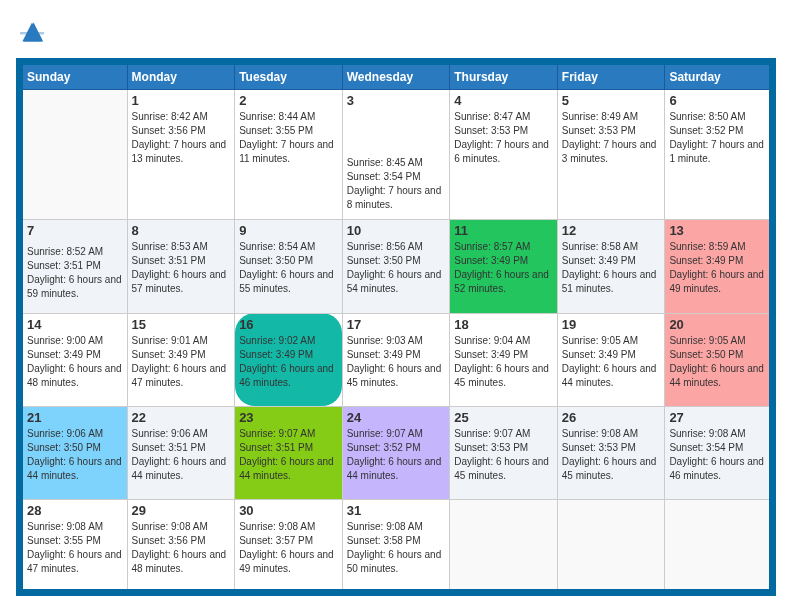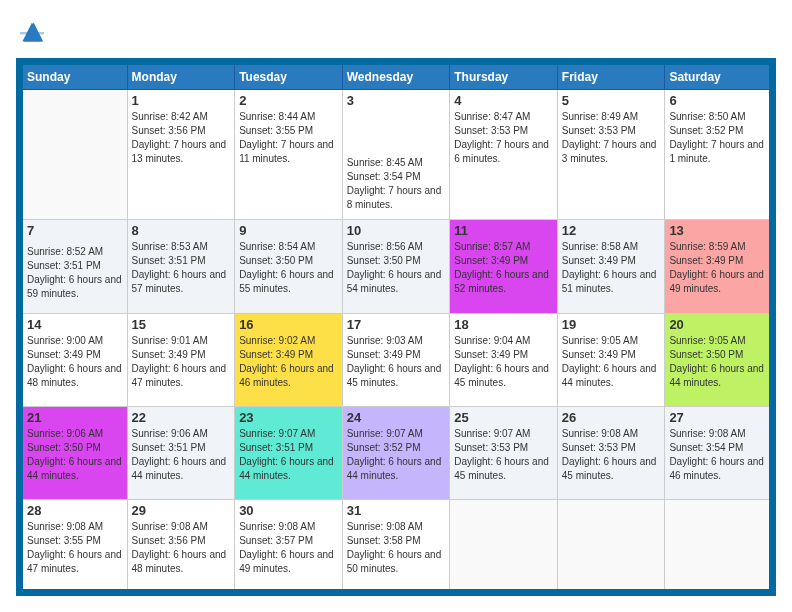--- a/index.html
+++ b/index.html
@@ -188,21 +188,21 @@
             <div class="day-info" style="white-space: pre-line;">Sunrise: 8:54 AM
 Sunset: 3:50 PM
 Daylight: 6 hours and 55 minutes.</div>
           </td>
           <td style="background: rgb(240, 244, 248);">
             <span class="day-number">10</span>
             <div class="day-info" style="white-space: pre-line;">Sunrise: 8:56 AM
 Sunset: 3:50 PM
 Daylight: 6 hours and 54 minutes.</div>
           </td>
-          <td style="background: #d946ef;">
+          <td style="background: #22c55e;">
             <span class="day-number">11</span>
             <div class="day-info" style="white-space: pre-line;">Sunrise: 8:57 AM
 Sunset: 3:49 PM
 Daylight: 6 hours and 52 minutes.</div>
           </td>
           <td style="background: rgb(240, 244, 248);">
             <span class="day-number">12</span>
             <div class="day-info" style="white-space: pre-line;">Sunrise: 8:58 AM
 Sunset: 3:49 PM
 Daylight: 6 hours and 51 minutes.</div>
@@ -220,21 +220,21 @@
             <div class="day-info" style="white-space: pre-line;">Sunrise: 9:00 AM
 Sunset: 3:49 PM
 Daylight: 6 hours and 48 minutes.</div>
           </td>
           <td style="background: rgb(255, 255, 255);">
             <span class="day-number">15</span>
             <div class="day-info" style="white-space: pre-line;">Sunrise: 9:01 AM
 Sunset: 3:49 PM
 Daylight: 6 hours and 47 minutes.</div>
           </td>
-          <td style="background: #fde047;">
+          <td style="background: #14b8a6; border-radius: 20px;">
             <span class="day-number">16</span>
             <div class="day-info" style="white-space: pre-line;">Sunrise: 9:02 AM
 Sunset: 3:49 PM
 Daylight: 6 hours and 46 minutes.</div>
           </td>
           <td style="background: rgb(255, 255, 255);">
             <span class="day-number">17</span>
             <div class="day-info" style="white-space: pre-line;">Sunrise: 9:03 AM
 Sunset: 3:49 PM
 Daylight: 6 hours and 45 minutes.</div>
@@ -244,41 +244,41 @@
             <div class="day-info" style="white-space: pre-line;">Sunrise: 9:04 AM
 Sunset: 3:49 PM
 Daylight: 6 hours and 45 minutes.</div>
           </td>
           <td style="background: rgb(255, 255, 255);">
             <span class="day-number">19</span>
             <div class="day-info" style="white-space: pre-line;">Sunrise: 9:05 AM
 Sunset: 3:49 PM
 Daylight: 6 hours and 44 minutes.</div>
           </td>
-          <td style="background: #bef264;">
+          <td style="background: #fca5a5;">
             <span class="day-number">20</span>
             <div class="day-info" style="white-space: pre-line;">Sunrise: 9:05 AM
 Sunset: 3:50 PM
 Daylight: 6 hours and 44 minutes.</div>
           </td>
         </tr>
         <tr>
-          <td style="background: #d946ef;">
+          <td style="background: #7dd3fc;">
             <span class="day-number">21</span>
             <div class="day-info" style="white-space: pre-line;">Sunrise: 9:06 AM
 Sunset: 3:50 PM
 Daylight: 6 hours and 44 minutes.</div>
           </td>
           <td style="background: rgb(240, 244, 248);">
             <span class="day-number">22</span>
             <div class="day-info" style="white-space: pre-line;">Sunrise: 9:06 AM
 Sunset: 3:51 PM
 Daylight: 6 hours and 44 minutes.</div>
           </td>
-          <td style="background: #5eead4;">
+          <td style="background: #84cc16;">
             <span class="day-number">23</span>
             <div class="day-info" style="white-space: pre-line;">Sunrise: 9:07 AM
 Sunset: 3:51 PM
 Daylight: 6 hours and 44 minutes.</div>
           </td>
           <td style="background: #c4b5fd;">
             <span class="day-number">24</span>
             <div class="day-info" style="white-space: pre-line;">Sunrise: 9:07 AM
 Sunset: 3:52 PM
 Daylight: 6 hours and 44 minutes.</div>

